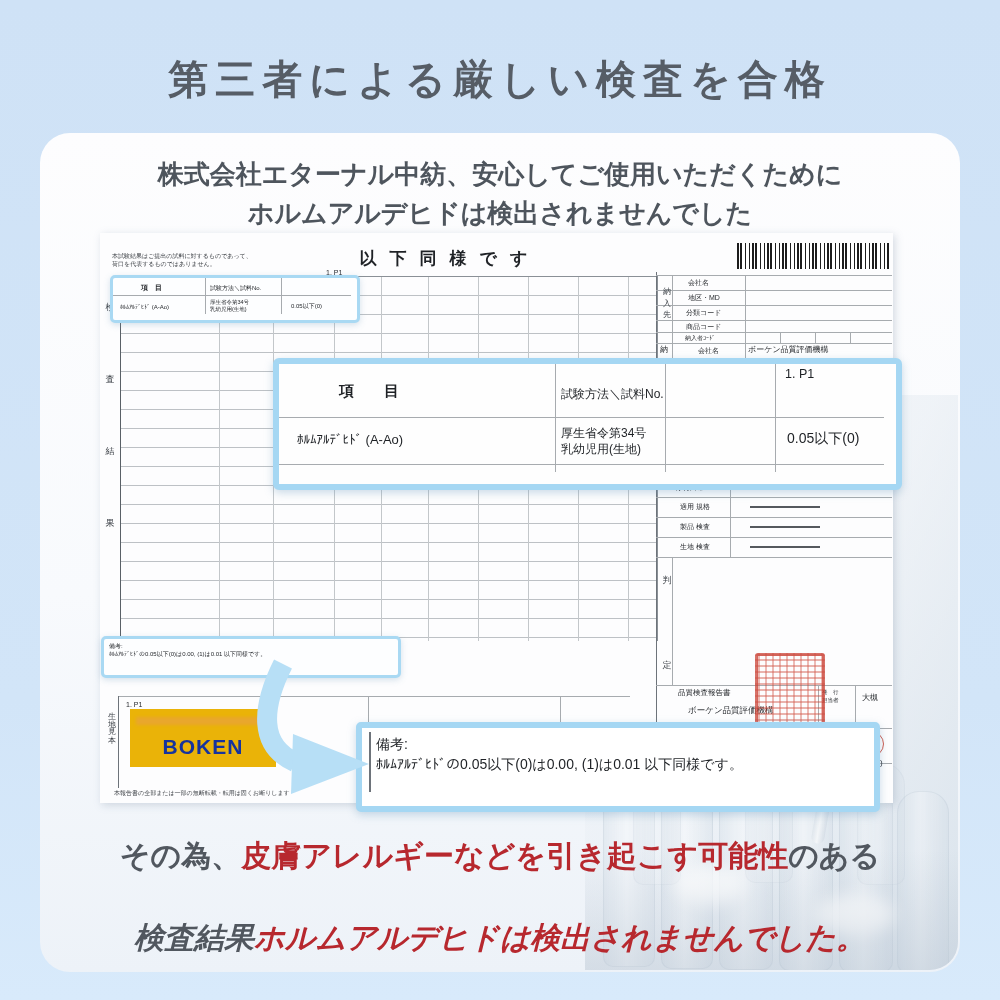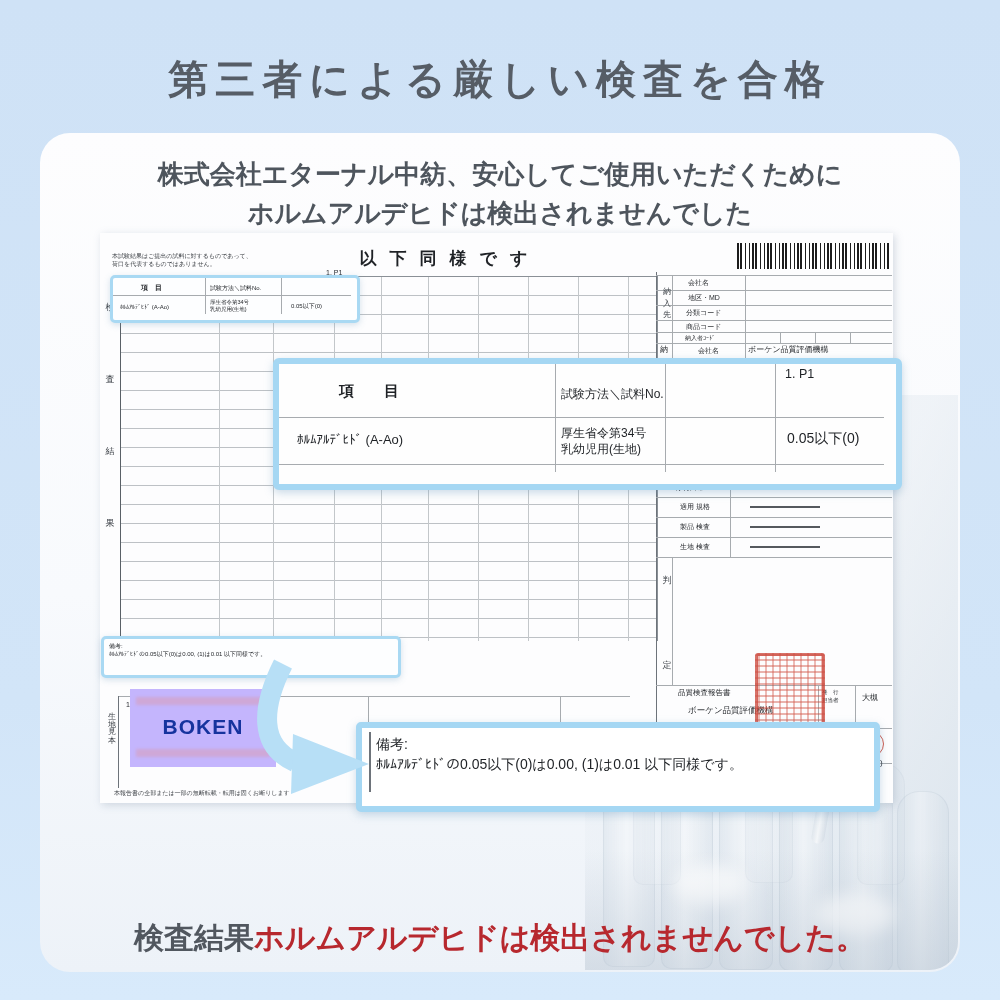--- a/index.html
+++ b/index.html
@@ -42,21 +42,21 @@
   .barcode{left:637px;top:10px;width:152px;height:26px;
      background:repeating-linear-gradient(90deg,#1c1c1c 0 2px,#fff 2px 3px,#1c1c1c 3px 5px,#fff 5px 8px,#1c1c1c 8px 9px,#fff 9px 12px,#1c1c1c 12px 13px,#fff 13px 15px);}
   .grid{left:20px;top:43px;width:536px;height:364px;border-top:1px solid #8a9096;
         border-left:1.5px solid #596066;border-right:1px solid #8a9096;
         background:repeating-linear-gradient(180deg,transparent 0 18px,#bdc1c5 18px 19px);}
   .gv{position:absolute;top:0;bottom:0;width:1px;background:#c3c7ca;}
   .hbox{border:3px solid #a9d9f3;border-radius:5px;background:#fdfeff;z-index:3;
         box-shadow:0 2px 6px rgba(120,160,190,.3);}
   .mini{left:10px;top:42px;width:244px;height:42px;}
   .bikou{left:1px;top:403px;width:294px;height:36px;}
-  .swatch{left:30px;top:456px;width:146px;height:78px;background:#c4b5fd;overflow:hidden;
+  .swatch{left:30px;top:476px;width:146px;height:58px;background:#eab308;overflow:hidden;
      }
   .swatch-stripe{position:absolute;left:6px;width:134px;height:8px;background:rgba(232,140,128,.3);filter:blur(1.5px);}
   .boken{position:absolute;left:0;top:26px;width:146px;text-align:center;font-size:21px;font-weight:bold;
          color:#16339e;letter-spacing:1px;}
   .sq-stamp{left:655px;top:420px;width:64px;height:95px;border:3px solid rgba(200,60,48,.8);border-radius:3px;
      background:repeating-linear-gradient(0deg,rgba(205,70,55,.45) 0 2px,transparent 2px 6px),
                 repeating-linear-gradient(90deg,rgba(205,70,55,.4) 0 2px,transparent 2px 7px);
      filter:blur(.3px);opacity:.9;z-index:2;}
   .circ-stamp{left:758px;top:498px;width:24px;height:24px;border:1.5px solid rgba(200,70,55,.9);
       border-radius:50%;color:rgba(190,60,48,.95);font-size:10px;text-align:center;line-height:24px;}
@@ -66,21 +66,21 @@
   .co1{left:173px;top:125px;width:617px;height:120px;border:6px solid #a5d7f3;border-radius:6px;
        background:#fefefe;z-index:4;box-shadow:0 3px 9px rgba(110,155,190,.35);}
   .co1 .in{position:absolute;color:#1e2125;}
   .co2{left:256px;top:489px;width:512px;height:78px;border:6px solid #a5d7f3;border-radius:5px;
        background:#fff;z-index:5;box-shadow:0 3px 9px rgba(110,155,190,.35);color:#1e2125;}
 
   .arrow-svg{left:245px;top:658px;z-index:6;}
 
   
   .concl{left:0;width:1000px;text-align:center;font-size:30px;font-weight:bold;z-index:3;}
-  .c1{top:836px;} .c2{top:877px;} .c3{top:918px;}
+  .c1{top:836px;} .c2{top:877px;} .c3{top:918px;font-style:italic;}
   .gray{color:#51575f;} .red{color:#b7282e;}
 </style>
 </head>
 <body>
 
 <div class="page">
 
   <div class="abs main-title">第三者による厳しい検査を合格</div>
 
   <div class="abs panel"></div>
@@ -234,15 +234,16 @@
       <div class="abs" style="left:14px;top:8px;font-size:14px;">備考:</div>
       <div class="abs" style="left:14px;top:28px;font-size:14px;">ﾎﾙﾑｱﾙﾃﾞﾋﾄﾞの0.05以下(0)は0.00, (1)は0.01 以下同様です。</div>
     </div>
   </div>
 
   <svg class="abs arrow-svg" width="135" height="145" viewBox="0 0 135 145">
     <path d="M 38 6 C 16 50, 14 88, 50 104" stroke="#b7dff6" stroke-width="20" fill="none"></path>
     <polygon points="48,76 124,106 46,136" fill="#b7dff6"></polygon>
   </svg>
 
+  <div class="abs concl c1"><span class="gray">その為、</span><span class="red">皮膚アレルギーなどを引き起こす可能性</span><span class="gray">のある</span></div>
   <div class="abs concl c3"><span class="gray">検査結果</span><span class="red">ホルムアルデヒドは検出されませんでした。</span></div>
 
 </div>
 
 </body></html>

